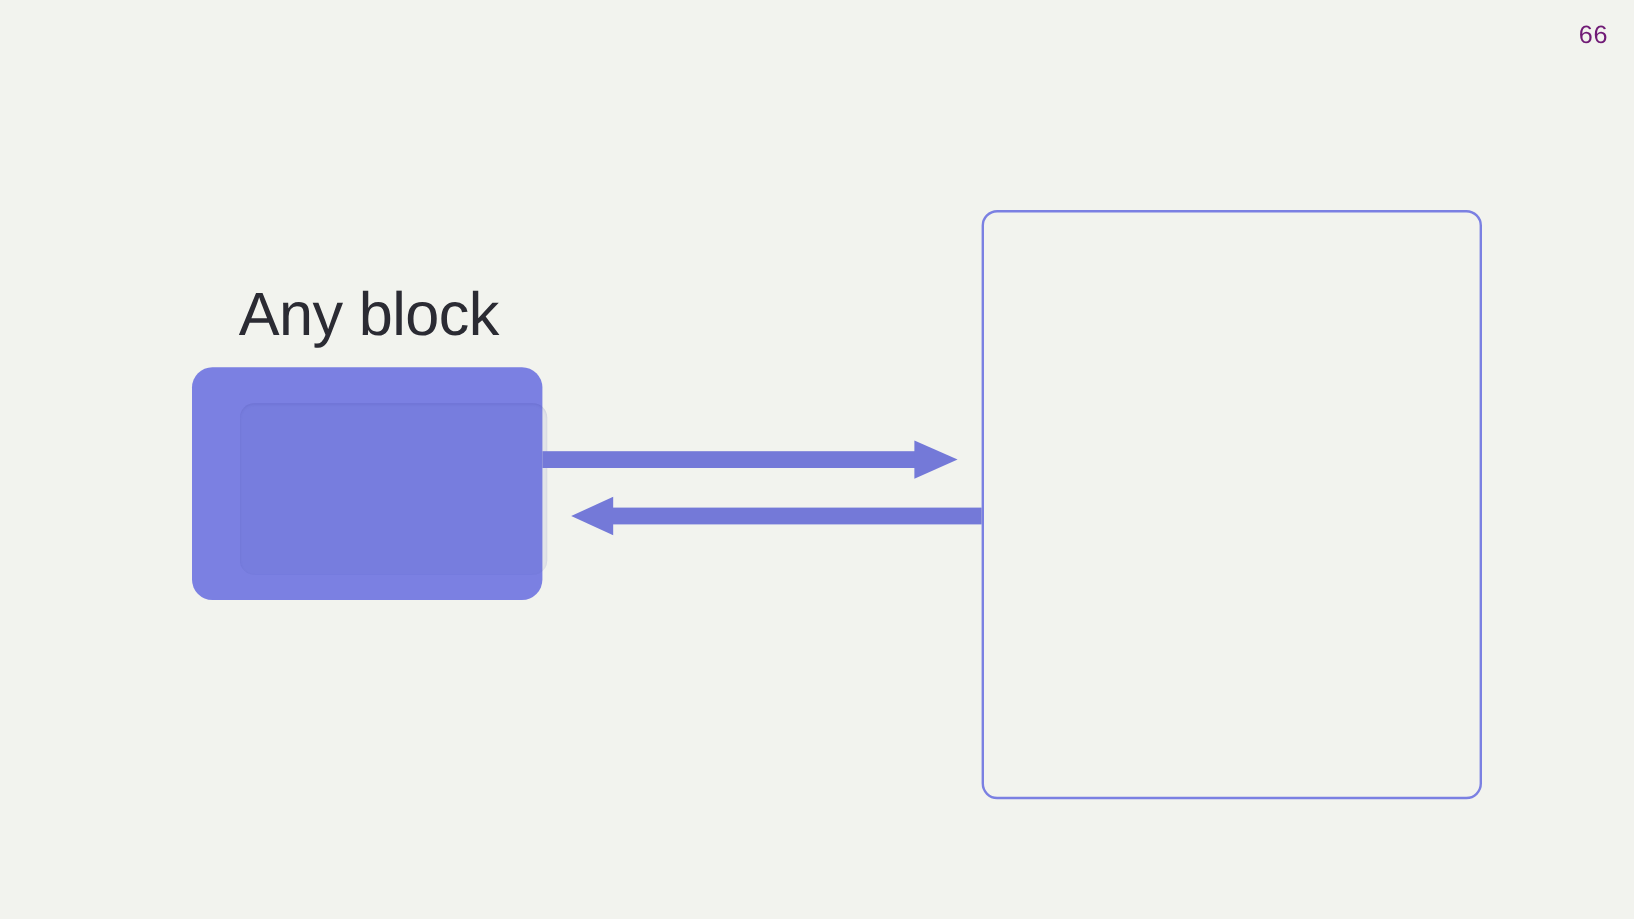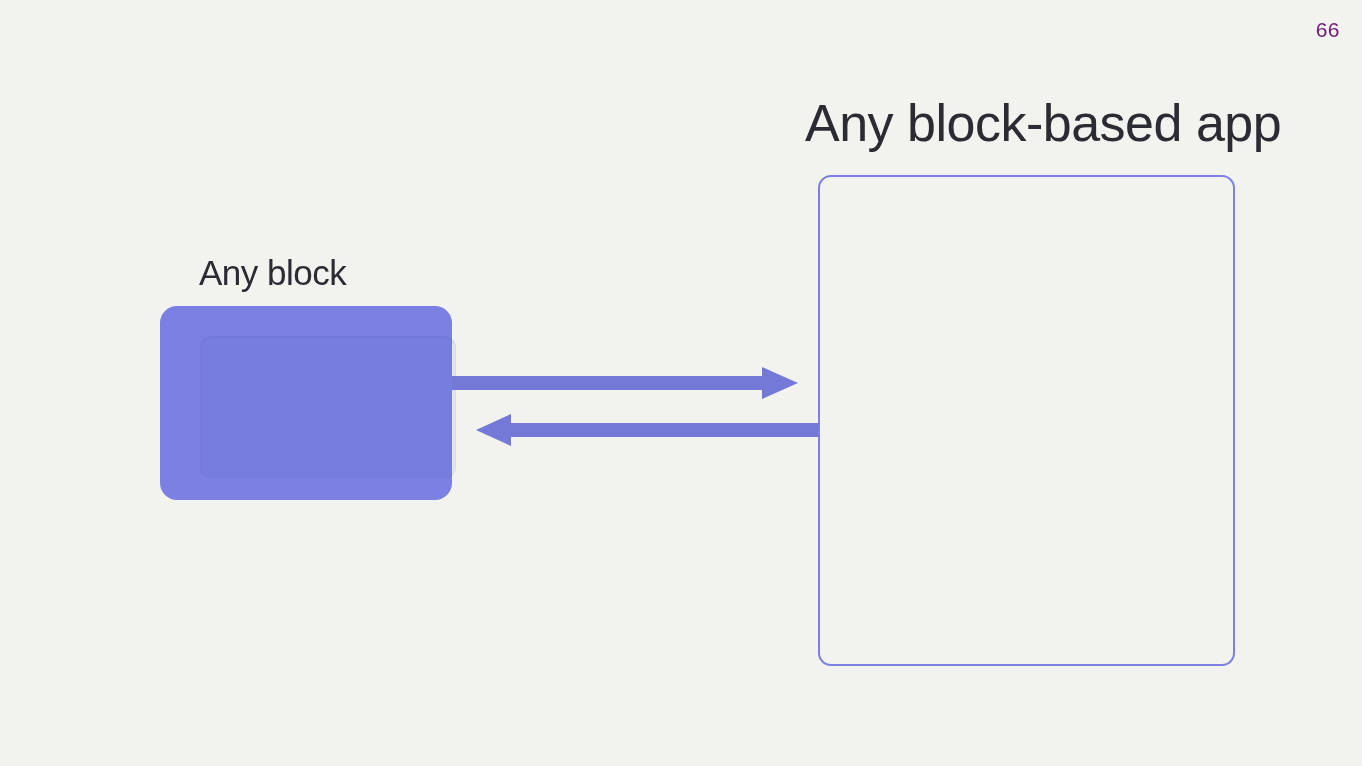--- a/index.html
+++ b/index.html
@@ -31,22 +31,22 @@
   .label {
     position: absolute;
     color: #2b2b33;
     font-family: "Liberation Sans", sans-serif;
     font-weight: 400;
     white-space: nowrap;
     letter-spacing: -0.5px;
   }
   .label-any-block {
     left: 199px;
-    top: 243px;
-    font-size: 35px;
+    top: 232px;
+    font-size: 51px;
     line-height: 60px;
   }
   .label-app {
     left: 805px;
     top: 93px;
     font-size: 52px;
     line-height: 60px;
   }
   .block {
     position: absolute;
@@ -125,21 +125,20 @@
 </style>
 </head>
 <body>
 
 <div class="slide">
 
   <div class="page-number">66</div>
 
   <div class="label label-any-block">Any block</div>
 
-  <div class="label label-app">Any block-based app</div>
 
   <div class="block">
     <div class="block-inner"></div>
   </div>
 
   <div class="app-rect"></div>
 
   <div class="arrow arrow-to-app">
     <div class="arrow-bar"></div>
     <div class="arrow-head"></div>

